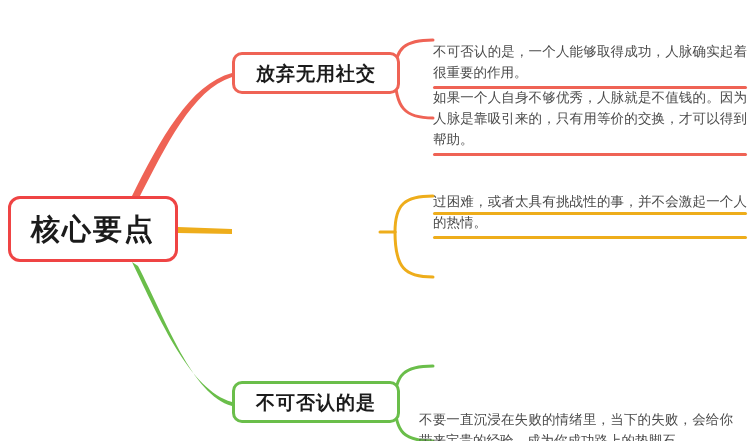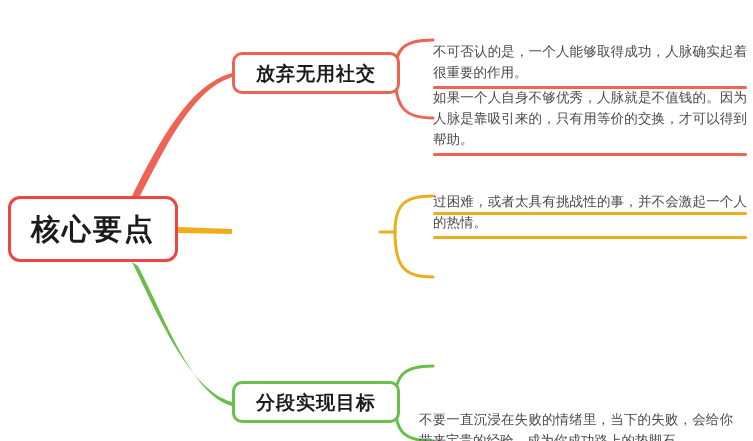--- a/index.html
+++ b/index.html
@@ -149,21 +149,21 @@
   </svg>
 
   <div class="root-node">
     <span class="root-label">核心要点</span>
   </div>
 
   <div class="branch-node" id="branch-0">
     <span class="branch-label">放弃无用社交</span>
   </div>
   <div class="branch-node" id="branch-2">
-    <span class="branch-label">分段实现目标</span>
+    <span class="branch-label">不可否认的是</span>
   </div>
 
   <div class="leaf" id="leaf-0">
     <div class="leaf-text">不可否认的是，一个人能够取得成功，人脉确实起着很重要的作用。</div>
     <div class="leaf-underline u-red"></div>
   </div>
 
   <div class="leaf" id="leaf-1">
     <div class="leaf-text">如果一个人自身不够优秀，人脉就是不值钱的。因为人脉是靠吸引来的，只有用等价的交换，才可以得到帮助。</div>
     <div class="leaf-underline u-red"></div>

